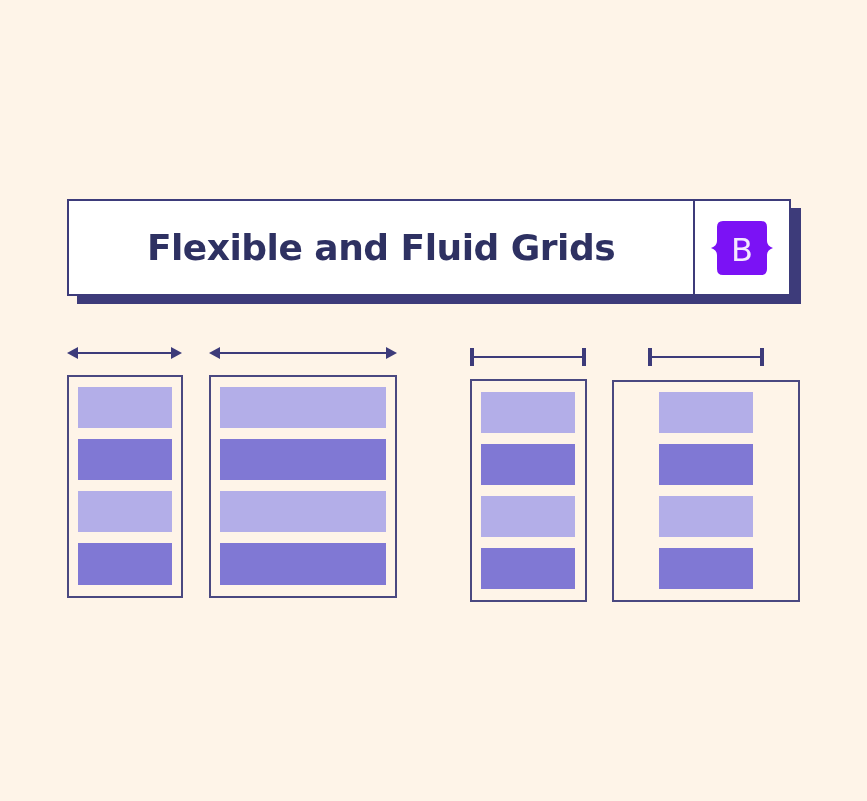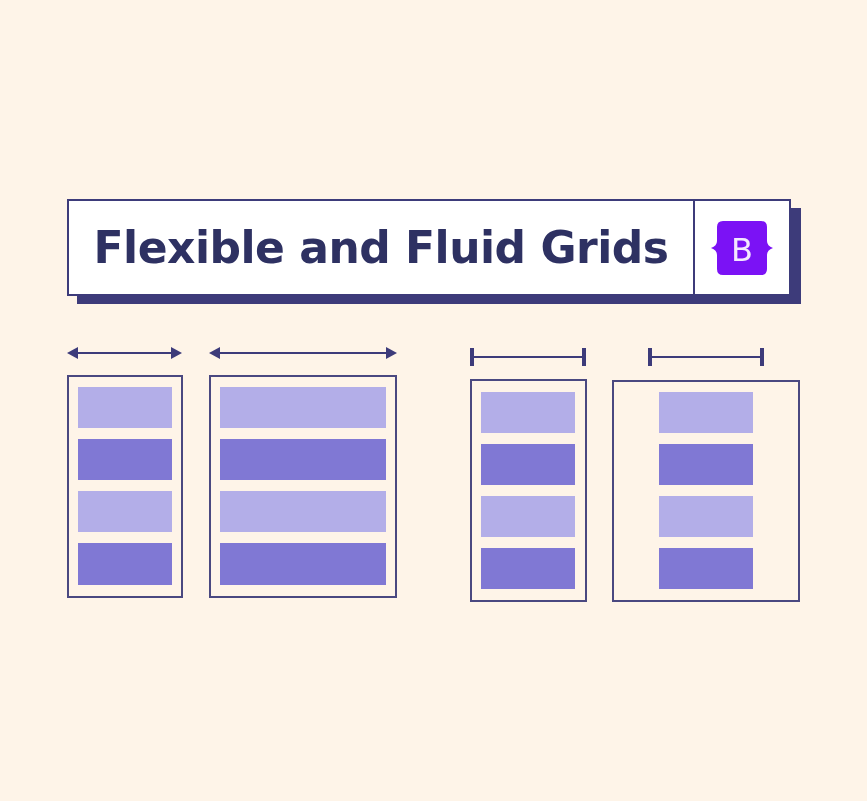--- a/index.html
+++ b/index.html
@@ -22,21 +22,21 @@
     display: flex;
   }
   .title-text-wrap {
     flex: 1;
     display: flex; align-items: center; justify-content: center;
     border-right: 2px solid #3d3b7a;
   }
   .title-text {
     font-family: "DejaVu Sans", sans-serif;
     font-weight: bold;
-    font-size: 44px;
+    font-size: 36px;
     letter-spacing: -0.5px;
     color: #2e3162;
   }
   .logo-cell {
     width: 94px;
     display: flex; align-items: center; justify-content: center;
   }
   .grid-box {
     border: 2px solid #4a4880;
     background: transparent;

